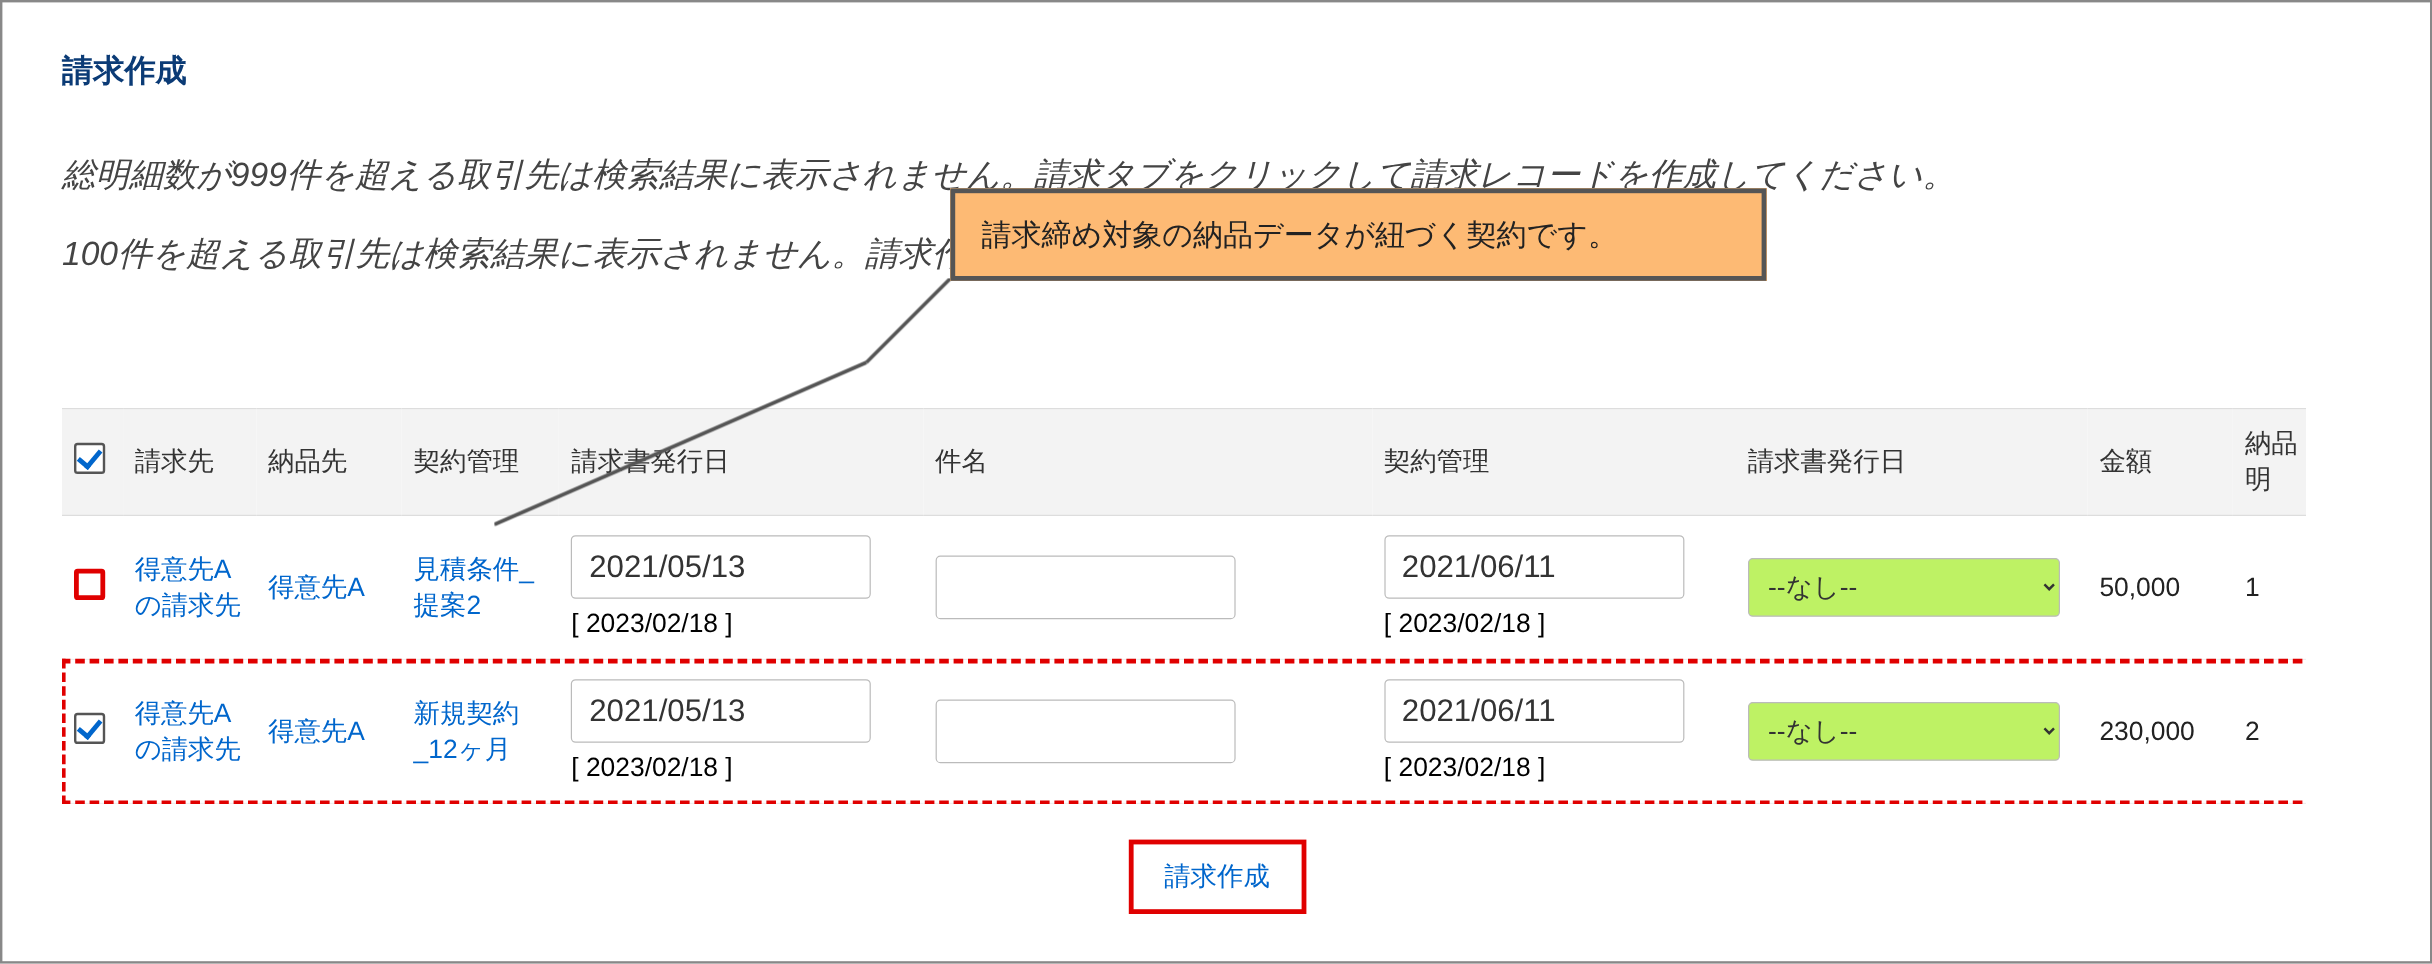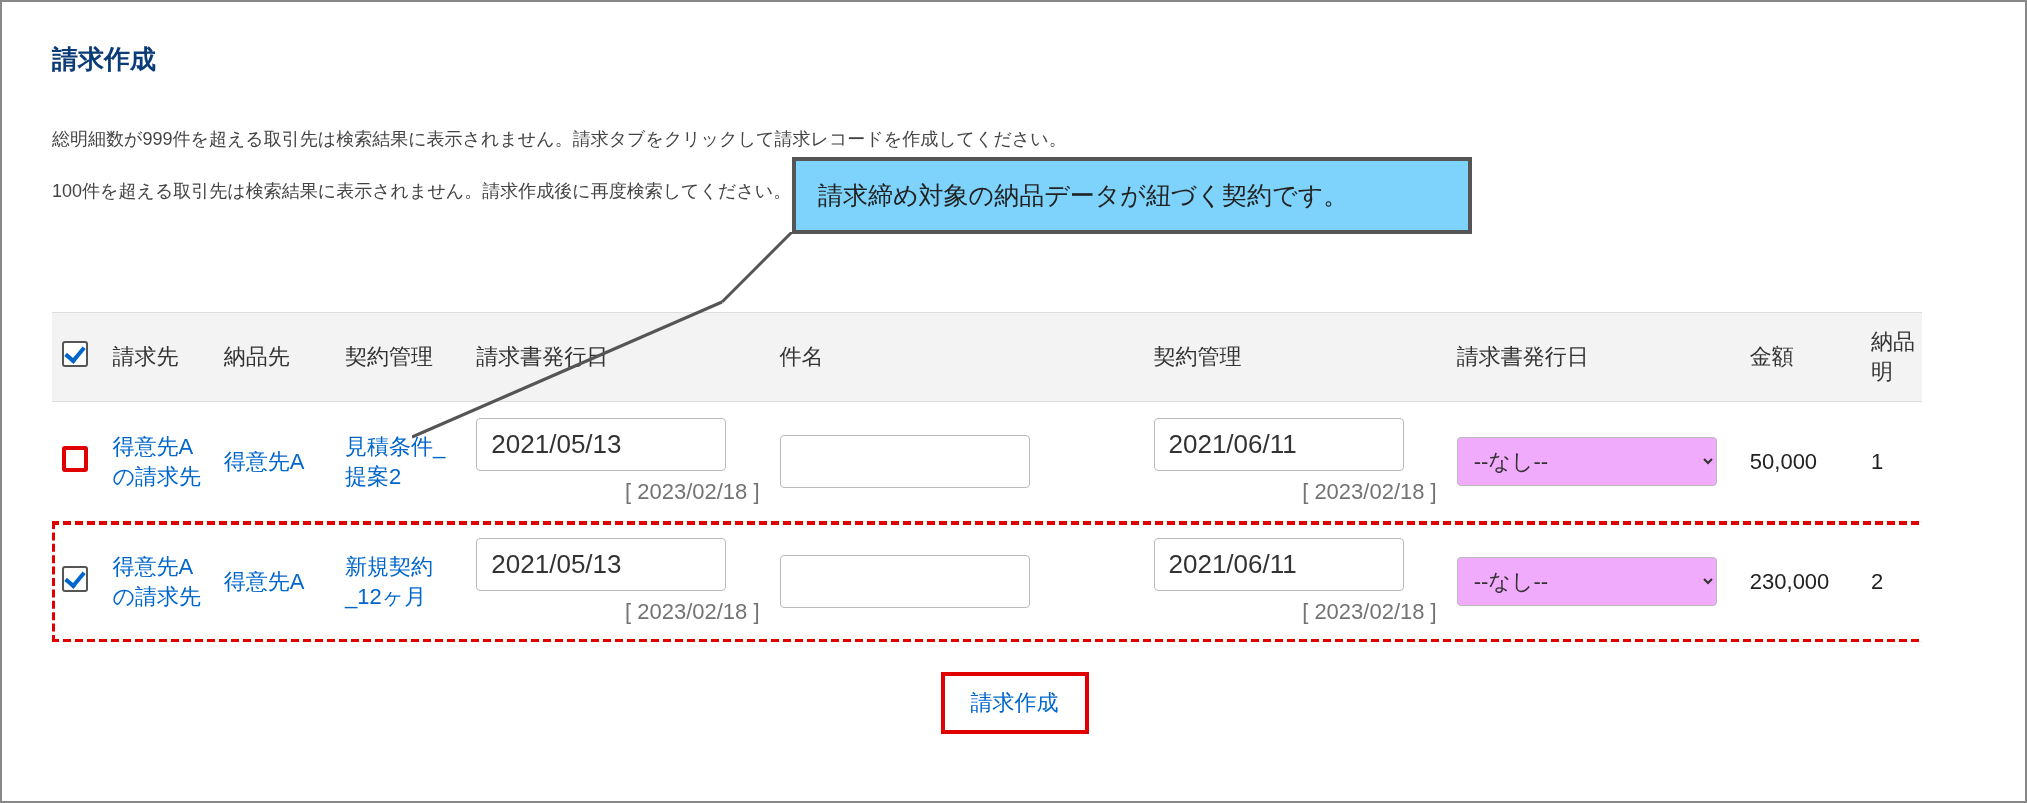--- a/index.html
+++ b/index.html
@@ -27,32 +27,33 @@
   .scroll-area::-webkit-scrollbar-thumb { background: #c8c8c8; border-radius: 2px; }
 
   h1.page-title {
     color: #0b3b76;
     font-size: 26px;
     font-weight: bold;
     margin: 40px 0 50px 0;
   }
   .note {
     color: #444;
-    font-size: 18px;
+    font-size: 28px;
     margin: 0 0 28px 0;
+    font-style: italic;
   }
 
   
   .callout-box {
     position: absolute;
     top: 155px;
     left: 790px;
     width: 680px;
     border: 4px solid #555;
-    background: #7dd3fc;
+    background: #fdba74;
     padding: 18px 22px;
     font-size: 25px;
     color: #222;
     z-index: 50;
   }
   .callout-line {
     position: absolute;
     z-index: 40;
     pointer-events: none;
   }
@@ -94,41 +95,41 @@
   .col-ship  { width: 120px; }
   .col-ctr   { width: 130px; }
   .col-issue { width: 300px; }
   .col-name  { width: 370px; }
   .col-pay   { width: 300px; }
   .col-type  { width: 290px; }
   .col-amt   { width: 120px; }
   .col-deliv { width: 80px; }
 
   .link { color: #0066cc; cursor: pointer; }
-  .sublink { color: #737373; font-size: 22px; margin-top: 8px; text-align: right; }
+  .sublink { color: #000000; font-size: 22px; margin-top: 8px; }
 
   input.date-inp, input.text-inp {
     width: 100%;
     max-width: 250px;
     border: 1px solid #bbb;
     border-radius: 4px;
     padding: 10px 14px;
     font-size: 26px;
     color: #333;
   }
   .text-inp { max-width: 340px; }
 
   select.type-sel {
     width: 260px;
     border: 1px solid #bbb;
     border-radius: 4px;
     padding: 10px 12px;
     font-size: 22px;
     color: #333;
-    background: #f0abfc;
+    background: #bef264;
   }
 
   .chk {
     width: 26px; height: 26px;
     display: inline-block;
     border: 2px solid #555;
     border-radius: 3px;
     position: relative;
     cursor: pointer;
     background: #fff;

